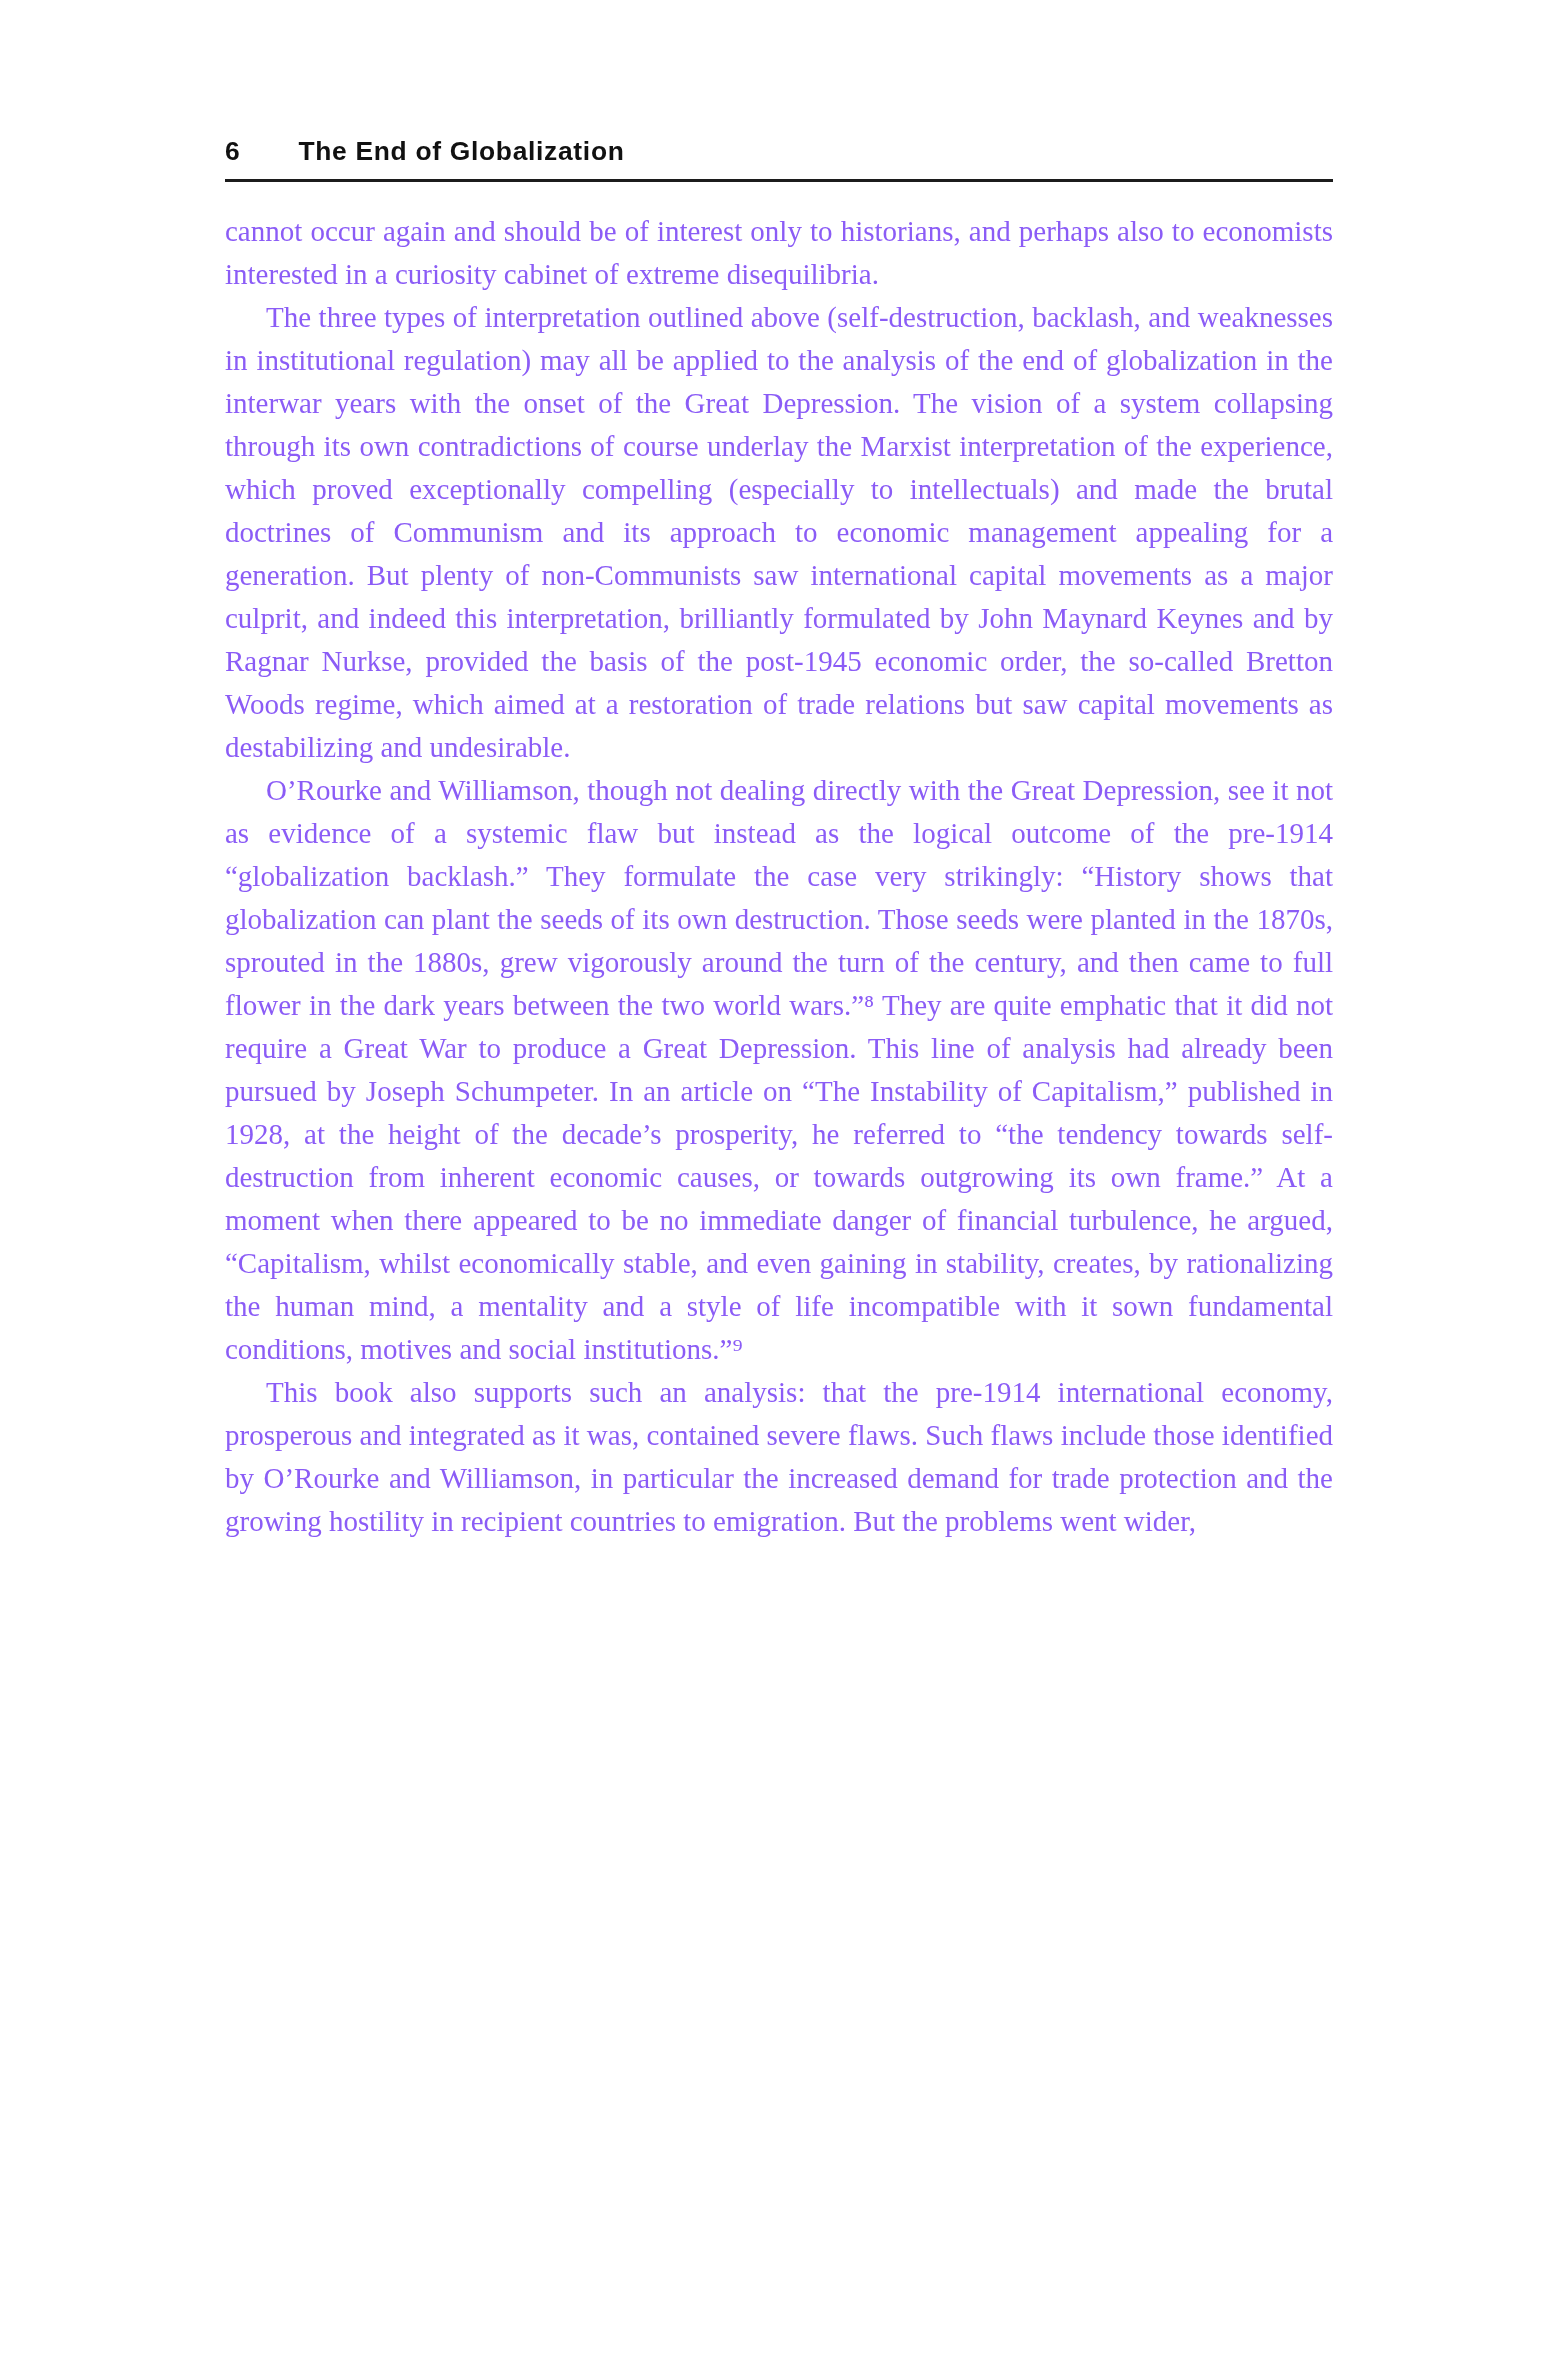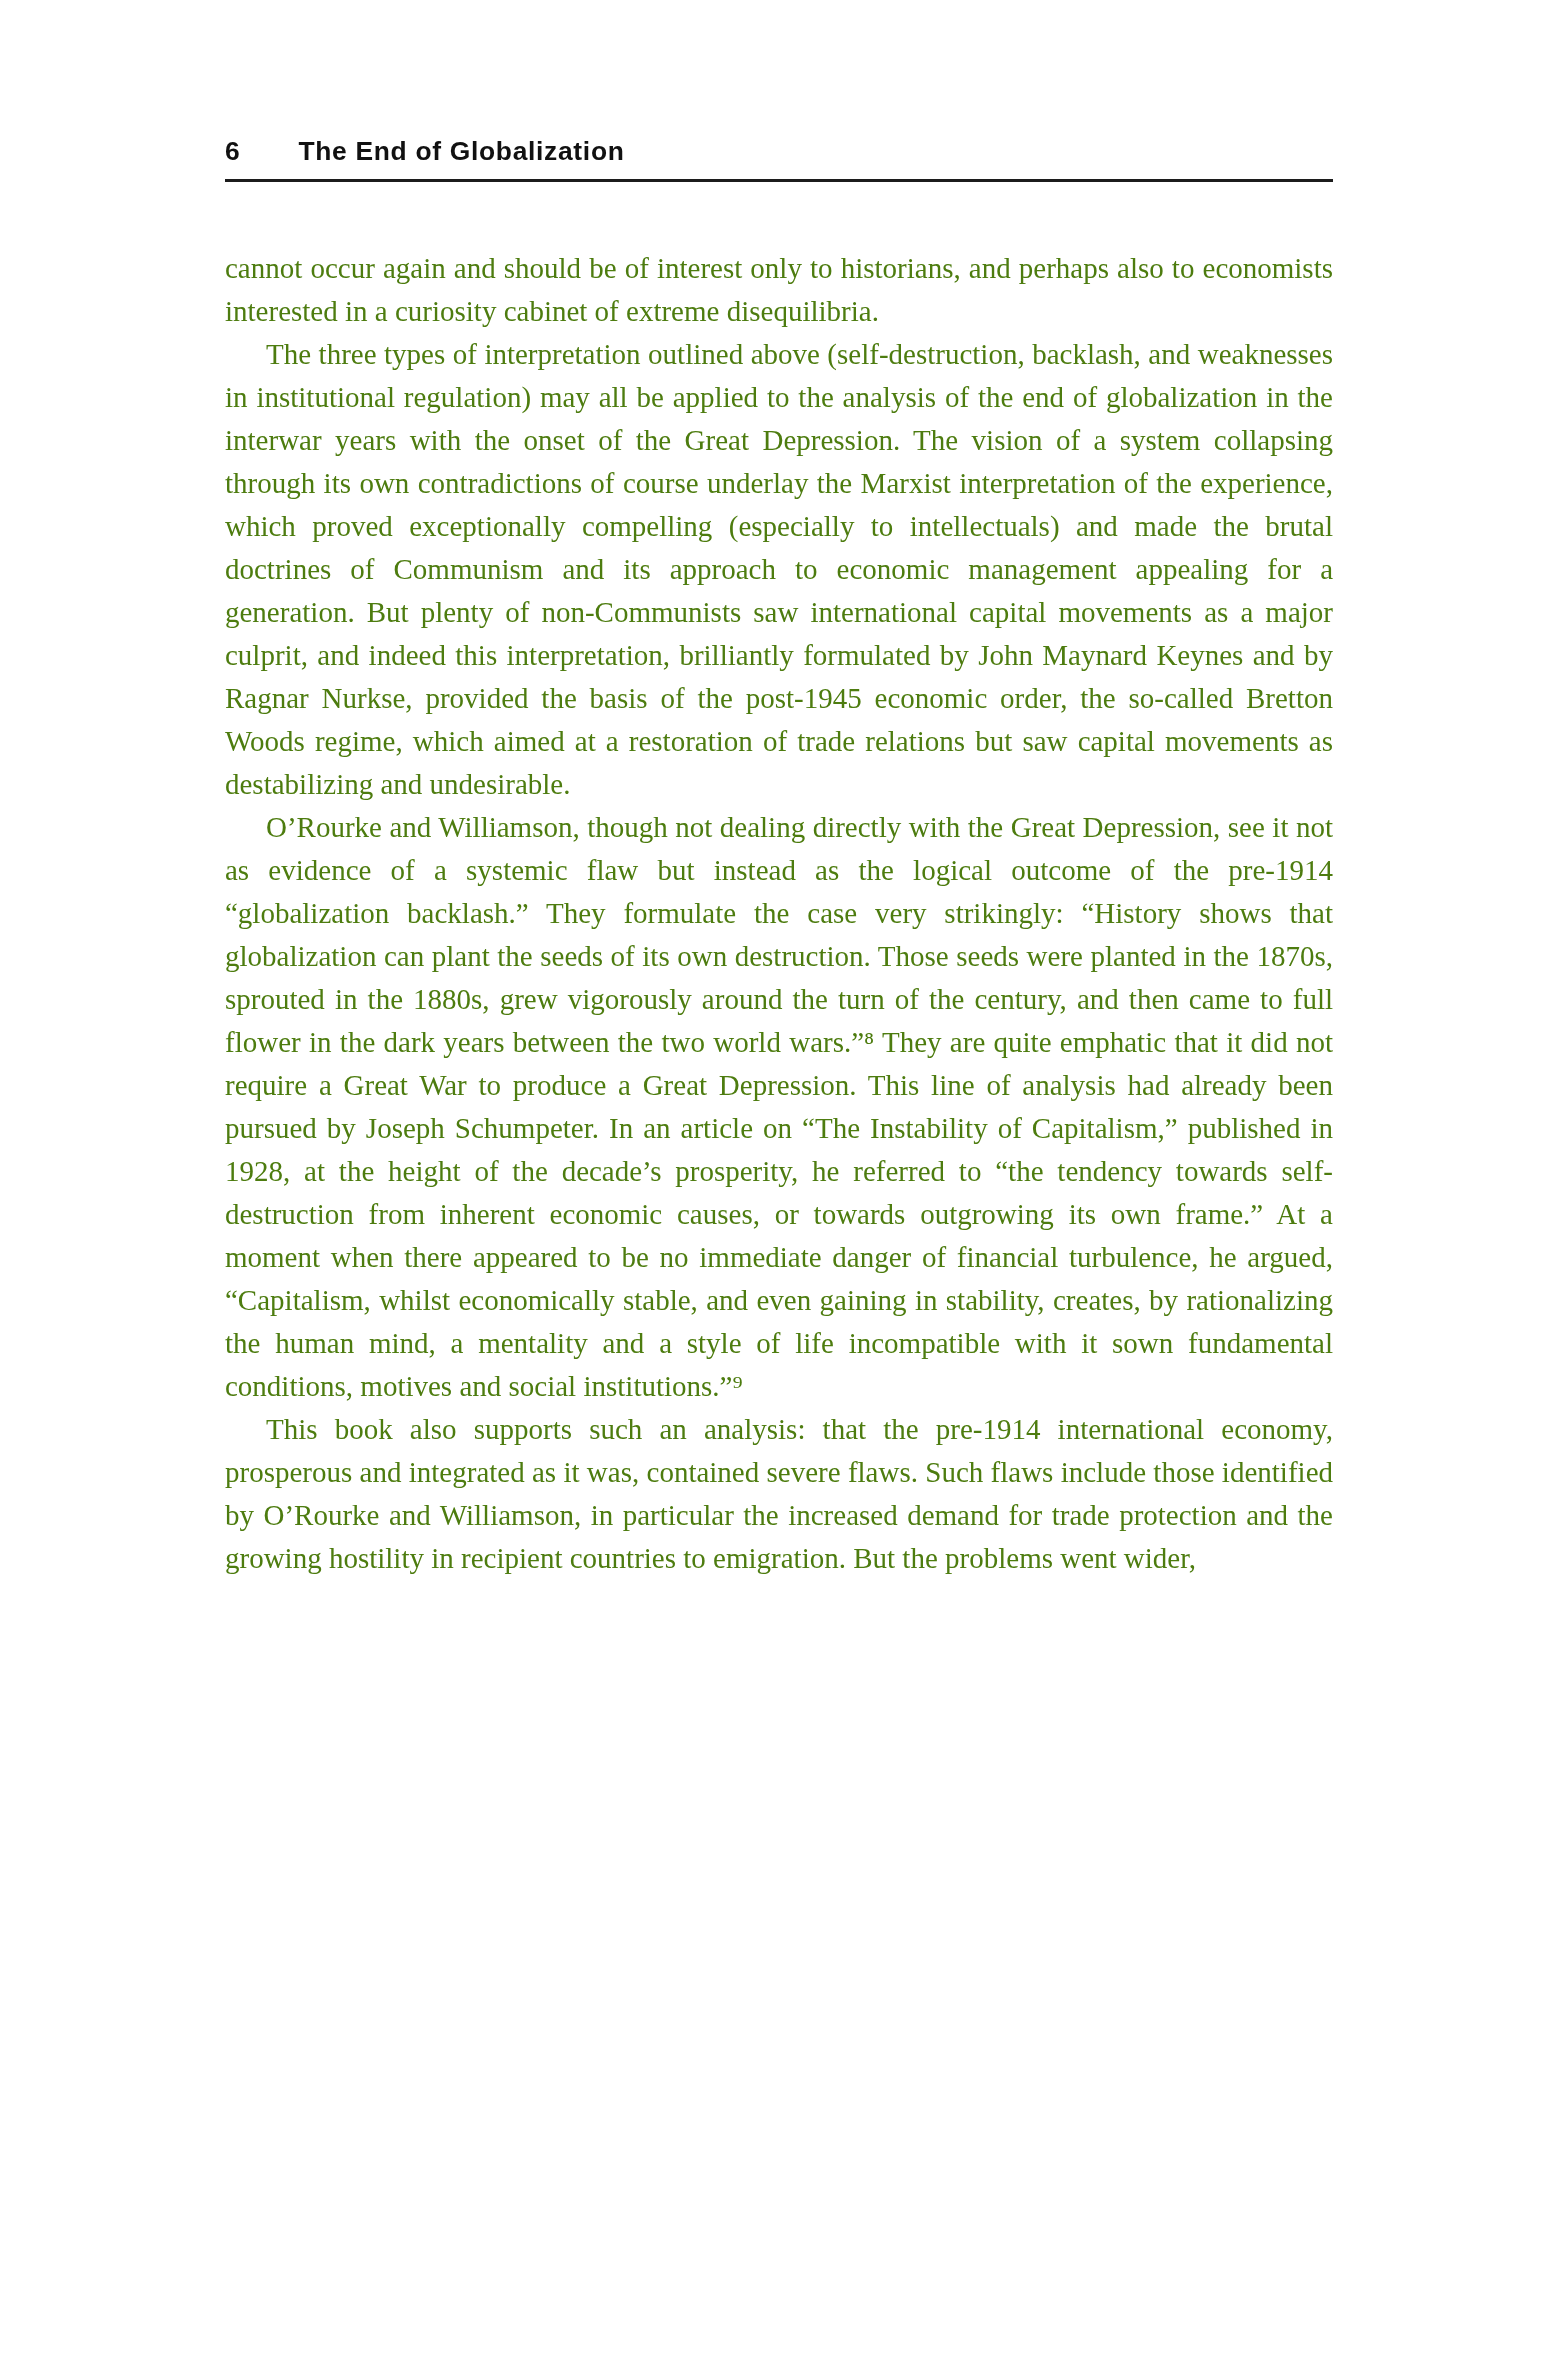--- a/index.html
+++ b/index.html
@@ -30,25 +30,25 @@
   .page-num {
     margin-right: 58px;
   }
   .header-rule {
     margin-top: 12px;
     height: 2.6px;
     background: #1c1c1c;
     width: 100%;
   }
   .body-text {
-    margin-top: 65px;
+    margin-top: 28px;
     font-size: 29px;
     line-height: 43px;
     text-align: justify;
-    color: #4d7c0f;
+    color: #8b5cf6;
   }
   .para {
     text-indent: 41px;
   }
   .para.no-indent {
     text-indent: 0;
   }
 </style>
 </head>
 <body>

